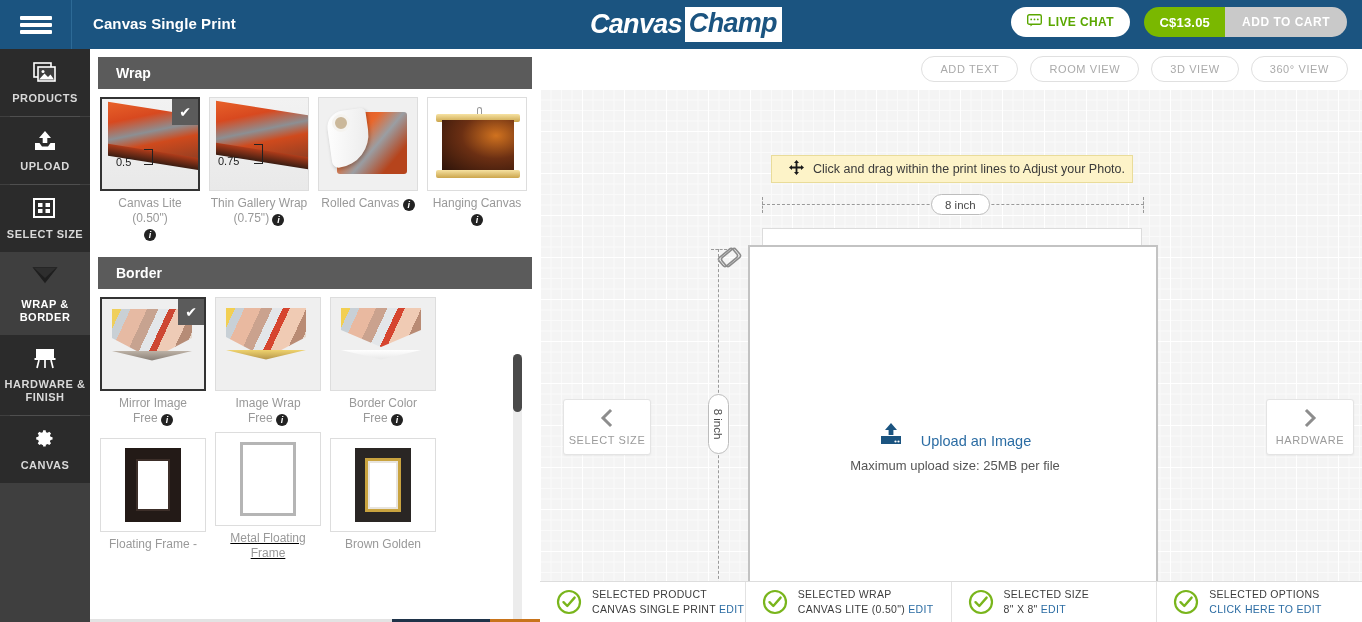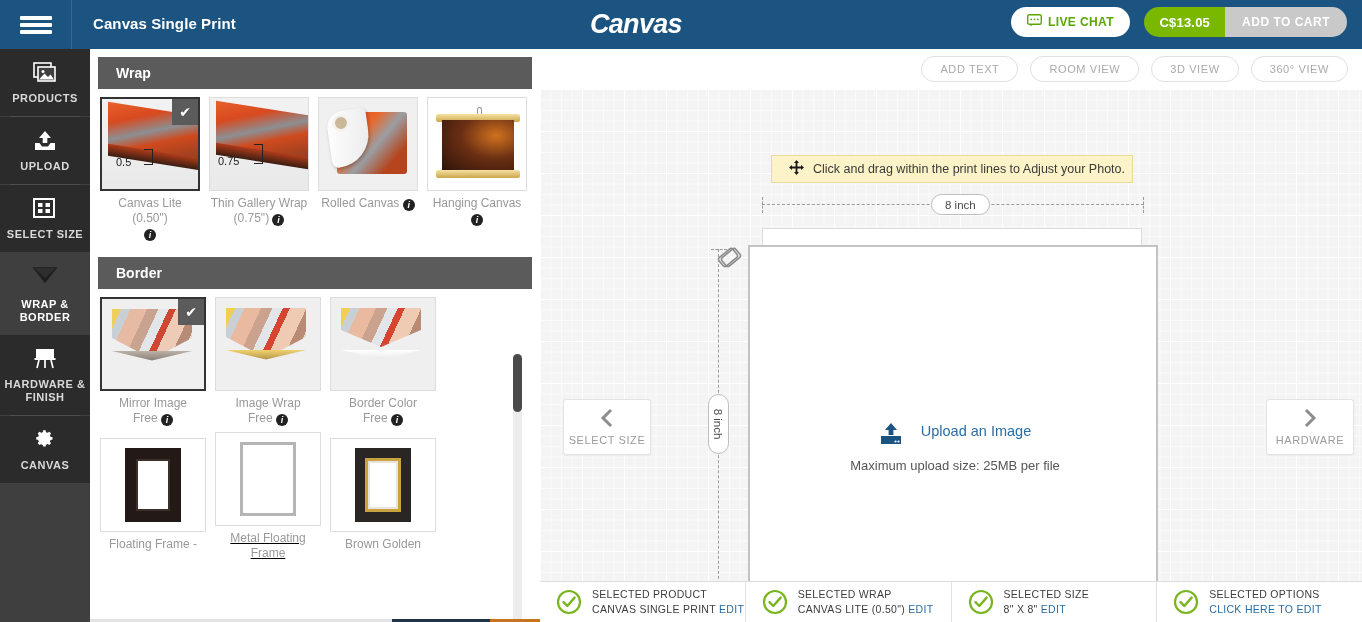--- a/index.html
+++ b/index.html
@@ -273,21 +273,21 @@
   }
   #canvas-print {
     position: absolute; left: 208px; top: 156px; width: 410px; height: 379px;
     background: #fff; border: 2px solid #c3c3c3;
   }
   #upload-zone {
     position: absolute; left: 0; top: 0; width: 410px; height: 379px;
     display: flex; flex-direction: column; align-items: center;
     justify-content: center; padding-top: 22px;
   }
-  #upload-row { display: flex; align-items: flex-start; gap: 18px; }
+  #upload-row { display: flex; align-items: flex-end; gap: 18px; }
   #upload-link { color: #2b6ca3; font-size: 14.5px; cursor: pointer; }
   #upload-note { color: #555; font-size: 13px; margin-top: 9px; }
   .nav-btn {
     position: absolute; width: 88px; height: 56px; background: #fff;
     border: 1px solid #e4e4e4; border-radius: 3px;
     display: flex; flex-direction: column; align-items: center;
     justify-content: center; cursor: pointer; gap: 2px;
     box-shadow: 0 1px 2px rgba(0,0,0,.05);
   }
   .nav-btn .nl { font-size: 11px; color: #9b9b9b; letter-spacing: .6px; }
@@ -315,20 +315,21 @@
     <div>
       <span class="bar"></span>
       <span class="bar"></span>
       <span class="bar"></span>
     </div>
   </div>
   <div id="app-title">Canvas Single Print</div>
 
   <div id="brand">
     <span class="b1">Canvas</span>
+    <span class="b2">Champ</span>
   </div>
 
   <div id="live-chat-btn">
     <span>
       <svg width="15" height="13" viewBox="0 0 15 13">
         <rect x="0.7" y="0.7" width="13.6" height="9.6" rx="1.6" fill="none" stroke="#5aa700" stroke-width="1.4"></rect>
         <path d="M3.5 10.3 L3.5 12.6 L6.2 10.3 Z" fill="#5aa700"></path>
         <circle cx="4.2" cy="5.4" r="0.9" fill="#5aa700"></circle>
         <circle cx="7.5" cy="5.4" r="0.9" fill="#5aa700"></circle>
         <circle cx="10.8" cy="5.4" r="0.9" fill="#5aa700"></circle>

